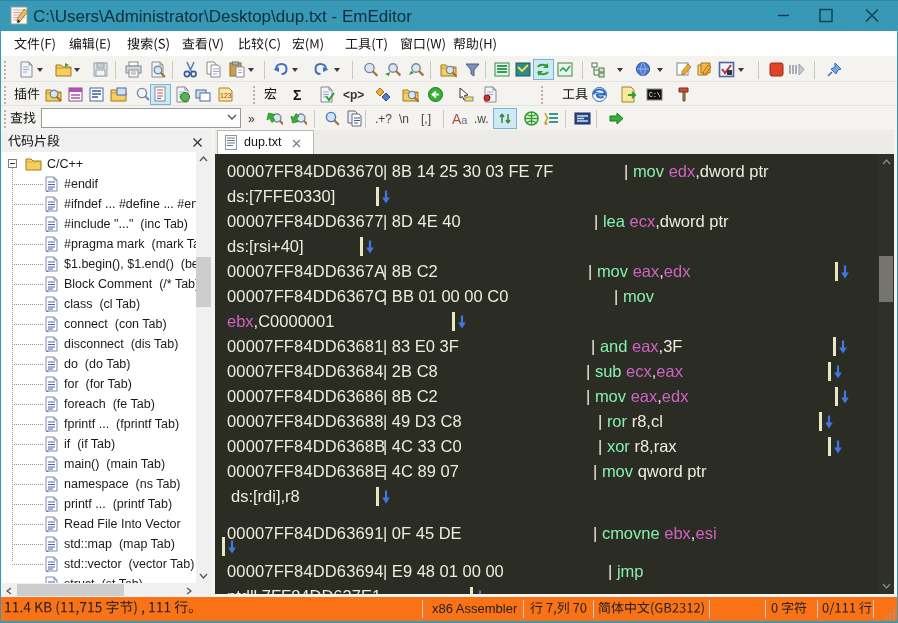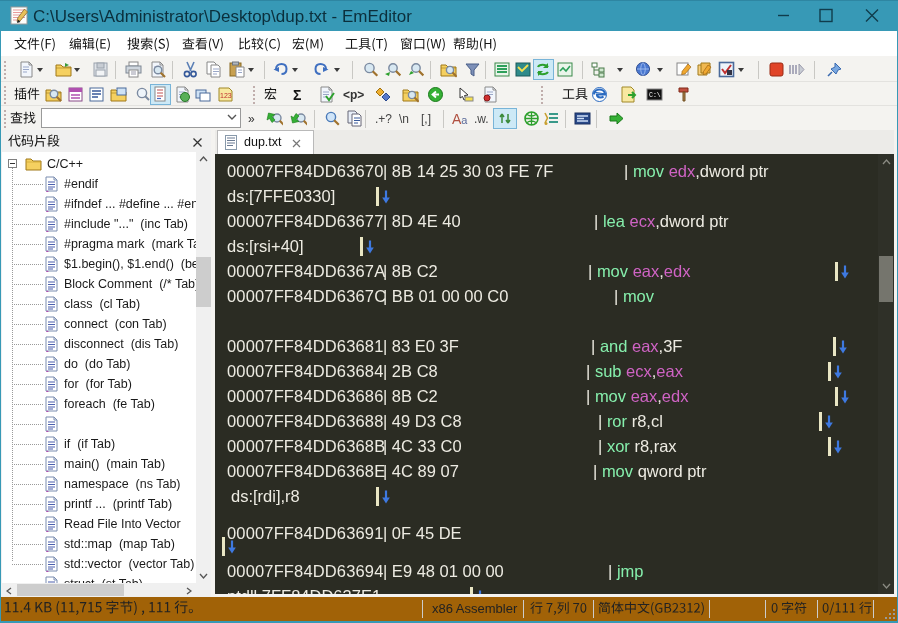--- a/index.html
+++ b/index.html
@@ -28,21 +28,21 @@
 #tabbar{position:absolute;left:215px;top:130px;width:679px;height:24px;background:#ecebe8}
 #tab{position:absolute;left:2px;top:0;width:97px;height:35px;background:#ffffff;border:1px solid #b9b9b9;border-bottom:none}
 #ed{position:absolute;left:215px;top:154px;width:679px;height:440px;background:#2b2c23;overflow:hidden}
 .erow{position:absolute;height:25px;line-height:25px;font-size:16.5px;color:#edebe2;white-space:pre}
 .ad{letter-spacing:0.15px}
 .m{color:#86efac}.r{color:#cf63c4}
 .wbar{position:absolute;left:0;top:3px;width:2.5px;height:19px;background:#e9e6c4}
 .warr{position:absolute;left:4.5px;top:5px}
 #esb{position:absolute;left:663px;top:0;width:16px;height:440px;background:#2f3028}
 
-#status{position:absolute;left:1px;top:597px;width:896px;height:24px;background:#a16207;font-size:12px;color:#222}
+#status{position:absolute;left:1px;top:597px;width:896px;height:24px;background:#f97316;font-size:12px;color:#222}
 .ssep{position:absolute;top:3px;width:1px;height:18px;background:#cccccc}
 .stx{position:absolute;top:5px;font-size:12px;color:#222;white-space:pre}
 
 #bl{position:absolute;left:0;top:31px;width:1px;height:592px;background:#3799b6}
 #br{position:absolute;left:897px;top:31px;width:1px;height:592px;background:#3799b6}
 #bb{position:absolute;left:0;top:621px;width:898px;height:2px;background:#3799b6}
 </style></head>
 <body>
 <div id="win">
 <div id="title">
@@ -471,21 +471,21 @@
           <path d="M2 1h8l3 3v11H2z" fill="#fff" stroke="#7a8db0"></path>
           <path d="M10 1v3h3" fill="none" stroke="#7a8db0"></path>
           <path d="M4 6h7M4 8.5h7M4 11h7M4 13h5" stroke="#4a5fae" stroke-width="1.1"></path>
           <path d="M3 14.5l2 1.5H2z" fill="#b04aae"></path>
         </svg><span style="position:absolute;left:62px">foreach  (fe Tab)</span></div>
 <div class="trow" style="top:262px"><span style="position:absolute;left:10px;top:10px;width:32px;height:1px;background-image:repeating-linear-gradient(90deg,#9a9a9a 0 1px,transparent 1px 2px)"></span><svg style="position:absolute;left:42px;top:2px" width="14" height="16" viewBox="0 0 14 16">
           <path d="M2 1h8l3 3v11H2z" fill="#fff" stroke="#7a8db0"></path>
           <path d="M10 1v3h3" fill="none" stroke="#7a8db0"></path>
           <path d="M4 6h7M4 8.5h7M4 11h7M4 13h5" stroke="#4a5fae" stroke-width="1.1"></path>
           <path d="M3 14.5l2 1.5H2z" fill="#b04aae"></path>
-        </svg></div>
+        </svg><span style="position:absolute;left:62px">fprintf ...  (fprintf Tab)</span></div>
 <div class="trow" style="top:282px"><span style="position:absolute;left:10px;top:10px;width:32px;height:1px;background-image:repeating-linear-gradient(90deg,#9a9a9a 0 1px,transparent 1px 2px)"></span><svg style="position:absolute;left:42px;top:2px" width="14" height="16" viewBox="0 0 14 16">
           <path d="M2 1h8l3 3v11H2z" fill="#fff" stroke="#7a8db0"></path>
           <path d="M10 1v3h3" fill="none" stroke="#7a8db0"></path>
           <path d="M4 6h7M4 8.5h7M4 11h7M4 13h5" stroke="#4a5fae" stroke-width="1.1"></path>
           <path d="M3 14.5l2 1.5H2z" fill="#b04aae"></path>
         </svg><span style="position:absolute;left:62px">if  (if Tab)</span></div>
 <div class="trow" style="top:302px"><span style="position:absolute;left:10px;top:10px;width:32px;height:1px;background-image:repeating-linear-gradient(90deg,#9a9a9a 0 1px,transparent 1px 2px)"></span><svg style="position:absolute;left:42px;top:2px" width="14" height="16" viewBox="0 0 14 16">
           <path d="M2 1h8l3 3v11H2z" fill="#fff" stroke="#7a8db0"></path>
           <path d="M10 1v3h3" fill="none" stroke="#7a8db0"></path>
           <path d="M4 6h7M4 8.5h7M4 11h7M4 13h5" stroke="#4a5fae" stroke-width="1.1"></path>
@@ -568,20 +568,24 @@
 <div class="erow" style="top:55px;left:0;width:679px"><span style="position:absolute;left:12px"><span class="ad">00007FF84DD63677</span></span><span style="position:absolute;left:168px"><span>| 8D 4E 40</span></span><span style="position:absolute;left:379px"><span>| </span><span class="m">lea</span> <span class="r">ecx</span><span>,dword ptr</span></span></div>
 <div class="erow" style="top:80px;left:0;width:679px"><span style="position:absolute;left:12px"><span>ds:[rsi+40]</span></span><span style="position:absolute;left:145px"><span class="wbar"></span><svg class="warr" width="10" height="16" viewBox="0 0 10 16">
           <path d="M5 1.5v8" stroke="#3e79e0" stroke-width="2.2"></path>
           <path d="M1.2 8.5L5 14.5l3.8-6z" fill="#3e79e0"></path>
         </svg></span></div>
 <div class="erow" style="top:105px;left:0;width:679px"><span style="position:absolute;left:12px"><span class="ad">00007FF84DD6367A</span></span><span style="position:absolute;left:168px"><span>| 8B C2</span></span><span style="position:absolute;left:373px"><span>| </span><span class="m">mov</span> <span class="r">eax</span><span>,</span><span class="r">edx</span></span><span style="position:absolute;left:620px"><span class="wbar"></span><svg class="warr" width="10" height="16" viewBox="0 0 10 16">
           <path d="M5 1.5v8" stroke="#3e79e0" stroke-width="2.2"></path>
           <path d="M1.2 8.5L5 14.5l3.8-6z" fill="#3e79e0"></path>
         </svg></span></div>
 <div class="erow" style="top:130px;left:0;width:679px"><span style="position:absolute;left:12px"><span class="ad">00007FF84DD6367C</span></span><span style="position:absolute;left:168px"><span>| BB 01 00 00 C0</span></span><span style="position:absolute;left:399px"><span>| </span><span class="m">mov</span></span></div>
+<div class="erow" style="top:155px;left:0;width:679px"><span style="position:absolute;left:12px"><span class="r">ebx</span><span>,C0000001</span></span><span style="position:absolute;left:237px"><span class="wbar"></span><svg class="warr" width="10" height="16" viewBox="0 0 10 16">
+          <path d="M5 1.5v8" stroke="#3e79e0" stroke-width="2.2"></path>
+          <path d="M1.2 8.5L5 14.5l3.8-6z" fill="#3e79e0"></path>
+        </svg></span></div>
 <div class="erow" style="top:180px;left:0;width:679px"><span style="position:absolute;left:12px"><span class="ad">00007FF84DD63681</span></span><span style="position:absolute;left:168px"><span>| 83 E0 3F</span></span><span style="position:absolute;left:376px"><span>| </span><span class="m">and</span> <span class="r">eax</span><span>,3F</span></span><span style="position:absolute;left:618px"><span class="wbar"></span><svg class="warr" width="10" height="16" viewBox="0 0 10 16">
           <path d="M5 1.5v8" stroke="#3e79e0" stroke-width="2.2"></path>
           <path d="M1.2 8.5L5 14.5l3.8-6z" fill="#3e79e0"></path>
         </svg></span></div>
 <div class="erow" style="top:205px;left:0;width:679px"><span style="position:absolute;left:12px"><span class="ad">00007FF84DD63684</span></span><span style="position:absolute;left:168px"><span>| 2B C8</span></span><span style="position:absolute;left:371px"><span>| </span><span class="m">sub</span> <span class="r">ecx</span><span>,</span><span class="r">eax</span></span><span style="position:absolute;left:613px"><span class="wbar"></span><svg class="warr" width="10" height="16" viewBox="0 0 10 16">
           <path d="M5 1.5v8" stroke="#3e79e0" stroke-width="2.2"></path>
           <path d="M1.2 8.5L5 14.5l3.8-6z" fill="#3e79e0"></path>
         </svg></span></div>
 <div class="erow" style="top:230px;left:0;width:679px"><span style="position:absolute;left:12px"><span class="ad">00007FF84DD63686</span></span><span style="position:absolute;left:168px"><span>| 8B C2</span></span><span style="position:absolute;left:371px"><span>| </span><span class="m">mov</span> <span class="r">eax</span><span>,</span><span class="r">edx</span></span><span style="position:absolute;left:620px"><span class="wbar"></span><svg class="warr" width="10" height="16" viewBox="0 0 10 16">
           <path d="M5 1.5v8" stroke="#3e79e0" stroke-width="2.2"></path>
@@ -593,21 +597,21 @@
         </svg></span></div>
 <div class="erow" style="top:280px;left:0;width:679px"><span style="position:absolute;left:12px"><span class="ad">00007FF84DD6368B</span></span><span style="position:absolute;left:168px"><span>| 4C 33 C0</span></span><span style="position:absolute;left:383px"><span>| </span><span class="m">xor</span><span> r8,rax</span></span><span style="position:absolute;left:613px"><span class="wbar"></span><svg class="warr" width="10" height="16" viewBox="0 0 10 16">
           <path d="M5 1.5v8" stroke="#3e79e0" stroke-width="2.2"></path>
           <path d="M1.2 8.5L5 14.5l3.8-6z" fill="#3e79e0"></path>
         </svg></span></div>
 <div class="erow" style="top:305px;left:0;width:679px"><span style="position:absolute;left:12px"><span class="ad">00007FF84DD6368E</span></span><span style="position:absolute;left:168px"><span>| 4C 89 07</span></span><span style="position:absolute;left:378px"><span>| </span><span class="m">mov</span><span> qword ptr</span></span></div>
 <div class="erow" style="top:330px;left:4px;width:784px"><span style="position:absolute;left:12px"><span>ds:[rdi],r8</span></span><span style="position:absolute;left:157px"><span class="wbar"></span><svg class="warr" width="10" height="16" viewBox="0 0 10 16">
           <path d="M5 1.5v8" stroke="#3e79e0" stroke-width="2.2"></path>
           <path d="M1.2 8.5L5 14.5l3.8-6z" fill="#3e79e0"></path>
         </svg></span></div>
-<div class="erow" style="top:367px;left:0;width:816px"><span style="position:absolute;left:12px"><span class="ad">00007FF84DD63691</span></span><span style="position:absolute;left:168px"><span>| 0F 45 DE</span></span></div>
+<div class="erow" style="top:367px;left:0;width:816px"><span style="position:absolute;left:12px"><span class="ad">00007FF84DD63691</span></span><span style="position:absolute;left:168px"><span>| 0F 45 DE</span></span><span style="position:absolute;left:378px"><span>| </span><span class="m">cmovne</span> <span class="r">ebx</span><span>,</span><span class="r">esi</span></span></div>
 <div class="erow" style="top:380px;left:0;width:679px"><span style="position:absolute;left:7px"><span class="wbar"></span><svg class="warr" width="10" height="16" viewBox="0 0 10 16">
           <path d="M5 1.5v8" stroke="#3e79e0" stroke-width="2.2"></path>
           <path d="M1.2 8.5L5 14.5l3.8-6z" fill="#3e79e0"></path>
         </svg></span></div>
 <div class="erow" style="top:405px;left:0;width:679px"><span style="position:absolute;left:12px"><span class="ad">00007FF84DD63694</span></span><span style="position:absolute;left:168px"><span>| E9 48 01 00 00</span></span><span style="position:absolute;left:393px"><span>| </span><span class="m">jmp</span></span></div>
 <div class="erow" style="top:430px;left:0;width:679px"><span style="position:absolute;left:12px"><span>ntdll.7FF84DD637E1</span></span><span style="position:absolute;left:255px"><span class="wbar"></span><svg class="warr" width="10" height="16" viewBox="0 0 10 16">
           <path d="M5 1.5v8" stroke="#3e79e0" stroke-width="2.2"></path>
           <path d="M1.2 8.5L5 14.5l3.8-6z" fill="#3e79e0"></path>
         </svg></span></div>
     <div id="esb">

